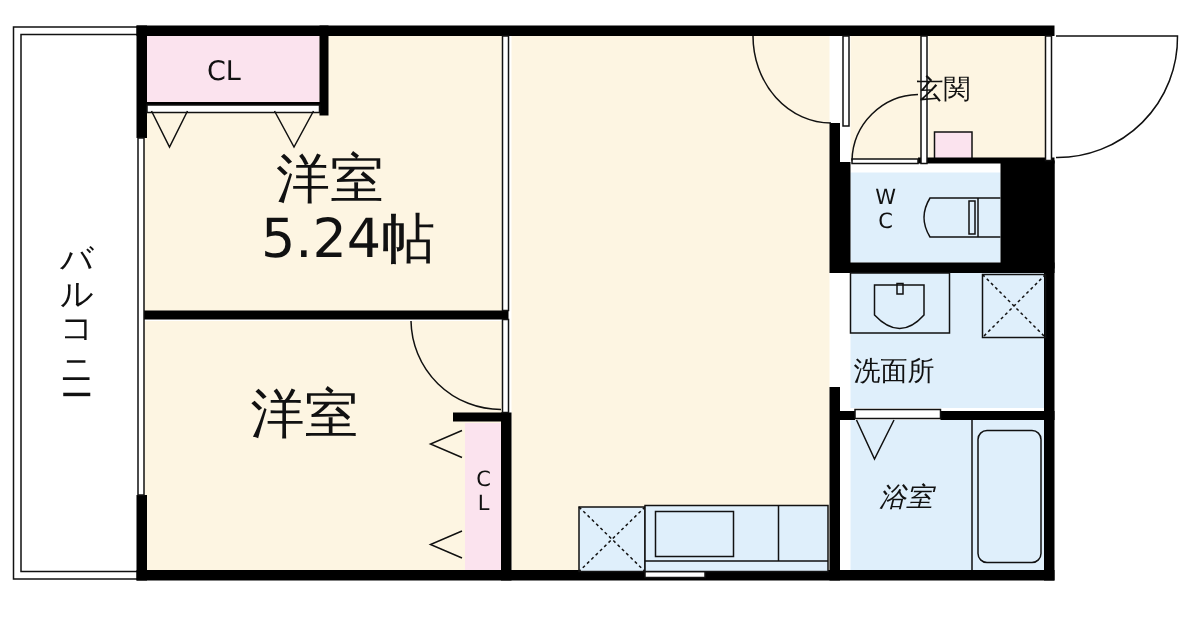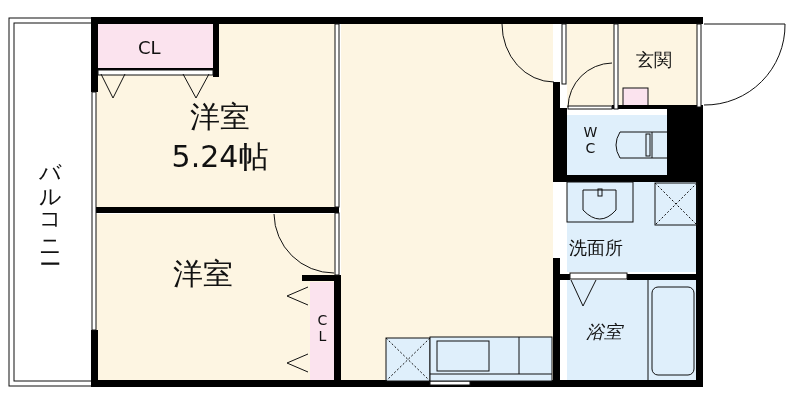--- a/index.html
+++ b/index.html
@@ -1,20 +1,20 @@
 <!DOCTYPE html>
 <html><head>
 <meta charset="utf-8">
 <style>
   html, body { margin: 0; padding: 0; background: #ffffff; }
   body { width: 799px; height: 413px; position: relative; overflow: hidden;
          font-family: "DejaVu Sans", "Liberation Sans", sans-serif; }
   .plan { position: absolute; left: 0; top: 0; width: 799px; height: 413px; }
   .lbl { position: absolute; color: #111; text-align: center; white-space: nowrap; line-height: 1.1; }
-  .big { font-size: 30px; }
+  .big { font-size: 36px; }
   .mid { font-size: 18px; }
   .vert { writing-mode: vertical-rl; text-orientation: upright; font-size: 22px; letter-spacing: 1px; }
   .vsm { writing-mode: vertical-rl; text-orientation: upright; font-size: 14px; }
 </style>
 </head>
 <body>
 
 <div class="plan">
   <svg width="799" height="413" viewBox="0 0 799 413" xmlns="http://www.w3.org/2000/svg">
 
@@ -120,27 +120,27 @@
       <line x1="430" y1="374" x2="552" y2="374"></line>
     </g>
   </svg>
 
   
   <div class="lbl vert" style="left:38px; top:148px;">バルコニー</div>
 
   <div class="lbl mid" style="left:138px; top:38px;">CL</div>
 
   <div class="lbl big" style="left:175px; top:100px; width:90px;">洋室</div>
-  <div class="lbl big" style="left:160px; top:140px; width:120px;">5.24帖</div>
+  <div class="lbl big" style="left:172px; top:140px; width:120px;">5.24帖</div>
 
   <div class="lbl big" style="left:158px; top:257px; width:90px;">洋室</div>
 
   <div class="lbl vsm" style="left:314px; top:312px;">CL</div>
 
 
-  <div class="lbl mid" style="left:636px; top:50px;">玄関</div>
+  <div class="lbl mid" style="left:611px; top:50px;">玄関</div>
 
   <div class="lbl vsm" style="left:582px; top:124px;">WC</div>
 
   <div class="lbl mid" style="left:569px; top:238px;">洗面所</div>
 
   <div class="lbl mid" style="left:586px; top:322px;font-style:italic;">浴室</div>
 </div>
 
 </body></html>

